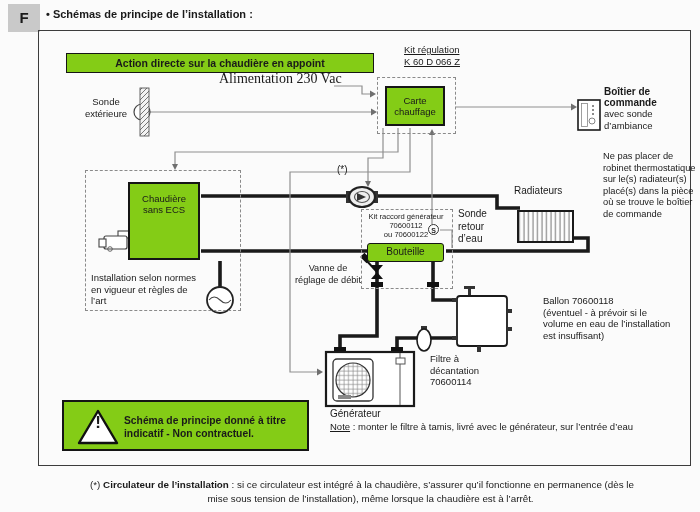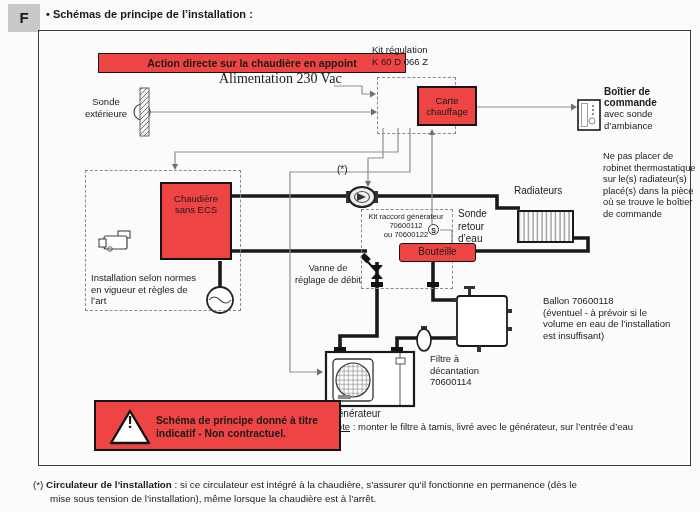--- a/index.html
+++ b/index.html
@@ -5,21 +5,21 @@
   html,body { margin:0; padding:0; background:#e9e9e9; }
   .stage {
     position:relative; width:700px; height:512px; margin:0 auto;
     background:#fbfbfb; font-family:"Liberation Sans", sans-serif;
     color:#1a1a1a; overflow:hidden;
   }
   .abs { position:absolute; }
   .lbl { position:absolute; font-size:9.5px; line-height:11.5px; white-space:pre-line; }
   .b { font-weight:bold; }
   .ctr { text-align:center; }
-  .box { position:absolute; border:1.8px solid #151515; background:#ef4444; box-sizing:border-box;margin-left:32px; }
+  .box { position:absolute; border:1.8px solid #151515; background:#84cc16; box-sizing:border-box; }
   .dash { position:absolute; border:1.4px dashed #8a8a8a; box-sizing:border-box; }
   svg { display:block; }
   #gfx { position:absolute; left:0; top:0; z-index:1; }
   .lyr { z-index:2; }
 </style>
 </head>
 <body>
 
 <div class="stage">
 
@@ -143,21 +143,21 @@
     </g>
   </svg>
 
   <div class="abs lyr b" style="left:8px; top:4px; width:32px; height:28px; background:#c9c9c9; font-size:15px; text-align:center; line-height:28px;">F</div>
   <div class="lbl lyr b" style="left:46px; top:9px; font-size:11px;">• Schémas de principe de l’installation :</div>
 
   <div class="abs lyr" style="left:38px; top:30px; width:653px; height:436px; border:1.5px solid #3c3c3c; box-sizing:border-box;"></div>
 
   <div class="box lyr b ctr" style="left:66px; top:53px; width:308px; height:20px; border-width:1.3px; font-size:10.5px; line-height:19px;">Action directe sur la chaudière en appoint</div>
 
-  <div class="lbl lyr" style="left:372px; top:44px;">Kit régulation
+  <div class="lbl lyr" style="left:404px; top:44px;text-decoration:underline;">Kit régulation
 K 60 D 066 Z</div>
   <div class="dash lyr" style="left:377px; top:77px; width:79px; height:57px;"></div>
   <div class="box lyr ctr" style="left:385px; top:86px; width:60px; height:40px; border-width:2px; font-size:9.5px; white-space:pre-line; display:flex; align-items:center; justify-content:center;text-align:center;">Carte
 chauffage</div>
 
   <div class="lbl lyr" style="left:219px; top:73px; font-size:14px;font-family:Liberation Serif, serif;">Alimentation 230 Vac</div>
 
   <div class="lbl lyr ctr" style="left:80px; top:96px; width:52px;">Sonde
 extérieure</div>
 
@@ -214,19 +214,19 @@
 
   <div class="box lyr" style="left:62px; top:400px; width:247px; height:51px; border-width:2px;">
     <svg class="abs" width="44" height="38" viewBox="0 0 44 38" style="left:12px; top:6px;">
       <path d="M22,3 L41,35 L3,35 Z" fill="#fff" stroke="#111" stroke-width="2.4" stroke-linejoin="round"></path>
     </svg>
     <div class="abs b ctr" style="left:12px; top:11px; width:44px; font-size:17px;">!</div>
     <div class="abs b" style="left:60px; top:12px; font-size:10.3px; line-height:13px; white-space:pre-line;">Schéma de principe donné à titre
 indicatif - Non contractuel.</div>
   </div>
 
-  <div class="lbl lyr" style="left:33px; top:478px; width:658px; font-size:9.8px; line-height:13.5px; white-space:normal;">
+  <div class="lbl lyr" style="left:33px; top:478px; width:658px; font-size:9.8px; line-height:13.5px; white-space:normal;text-align:center;">
     <span>(*)</span>
     <span class="b">Circulateur de l’installation</span><span> : si ce circulateur est intégré à la chaudière, s’assurer qu’il fonctionne en permanence (dès le</span>
     <span style="display:block; margin-left:17px;">mise sous tension de l’installation), même lorsque la chaudière est à l’arrêt.</span>
   </div>
 
 </div>
 
 </body></html>

